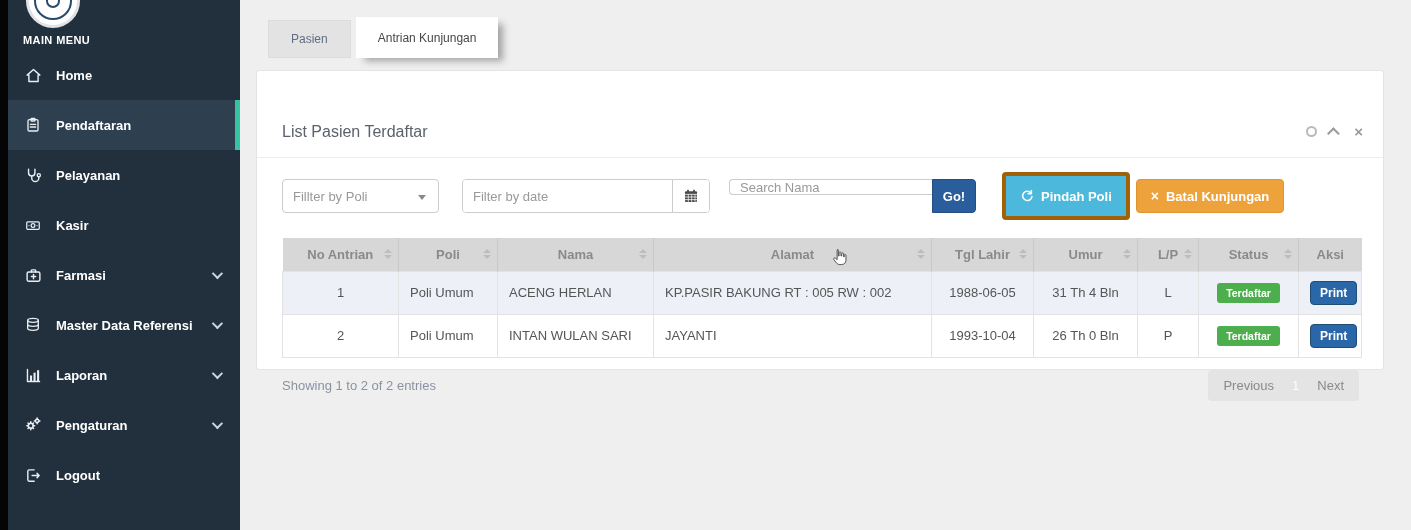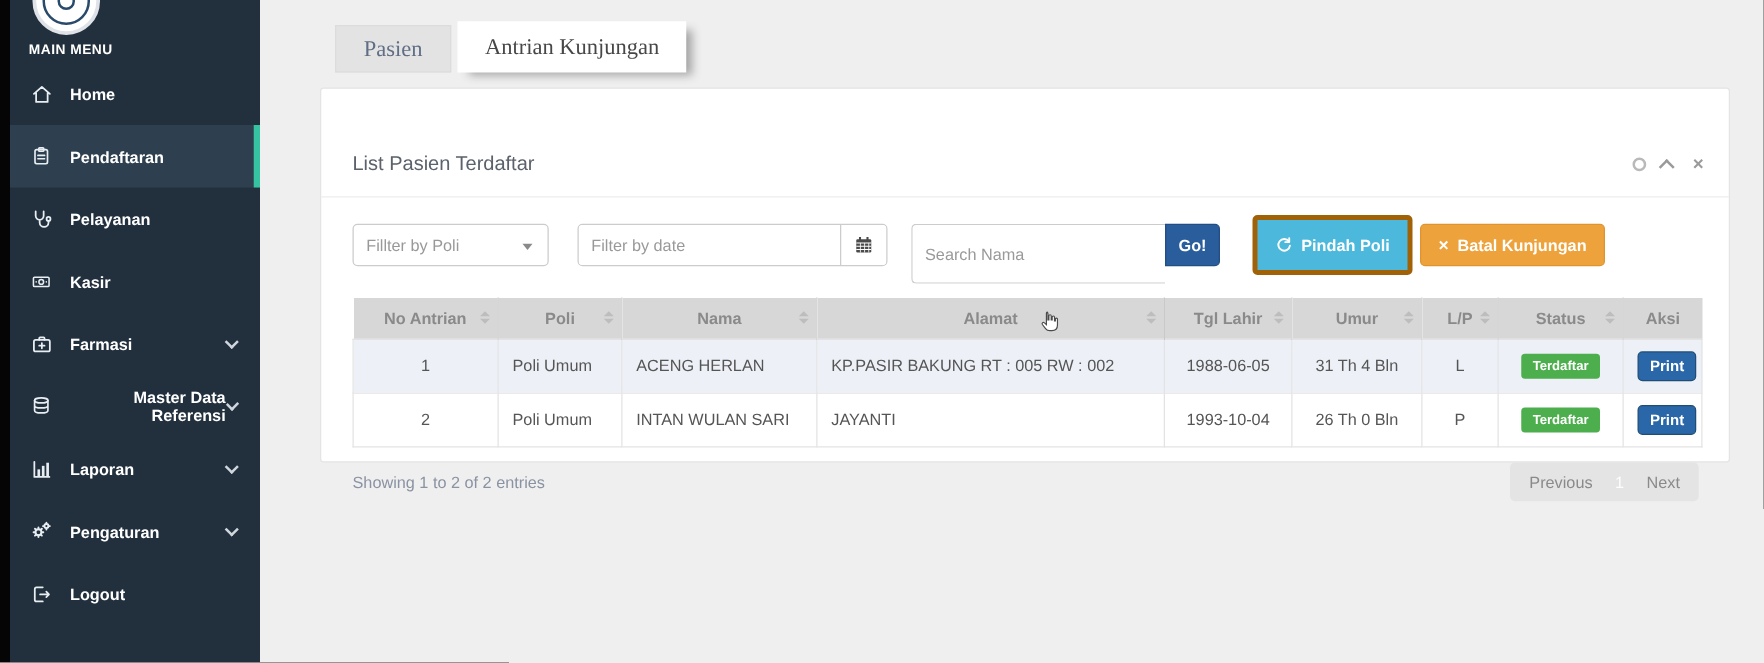--- a/index.html
+++ b/index.html
@@ -3,38 +3,38 @@
 <meta charset="utf-8">
 <style>
   * { margin:0; padding:0; box-sizing:border-box; }
   body { font-family:"Liberation Sans", sans-serif; background:#000; }
   .app { position:relative; width:1411px; height:530px; background:#efefef; overflow:hidden; }
 
   
   .edge-strip { position:absolute; left:0; top:0; width:8px; height:530px; background:#050505; }
 
   
-  .sidebar { position:absolute; left:8px; top:0; width:200px; height:530px; background:#22303e; }
+  .sidebar { position:absolute; left:8px; top:0; width:232px; height:530px; background:#22303e; }
   .logo-circle { position:absolute; left:18px; top:-26px; width:54px; height:54px; border-radius:50%;
                  background:#fff; border:3px solid #dfe3e8; display:flex; align-items:center; justify-content:center; }
   .logo-inner { width:38px; height:38px; border-radius:50%; border:2px solid #2a4a6b; display:flex; align-items:center; justify-content:center; }
   .logo-dot { width:14px; height:14px; border-radius:50%; border:2px solid #2a4a6b; }
   .menu-label { margin:34px 0 4px 15px; font-size:11px; font-weight:bold; color:#ffffff; letter-spacing:.4px; }
   .nav { display:flex; flex-direction:column;text-align:right; }
   .nav-item { display:flex; align-items:center; height:50px; padding-left:15px; cursor:pointer; }
   .nav-item.active { background:#2e4050; border-right:5px solid #35c3a2; }
   .nav-icon { width:20px; height:18px; margin-right:13px; display:flex; align-items:center; justify-content:center; flex:0 0 20px; }
   .nav-icon svg { stroke:#e8edf2; fill:none; stroke-width:2; stroke-linecap:round; stroke-linejoin:round; }
   .nav-text { font-size:13px; font-weight:600; color:#ffffff; }
   .chev-down { margin-left:auto; margin-right:20px; width:8px; height:8px; border-right:2px solid #cfd6dd;
                border-bottom:2px solid #cfd6dd; transform:rotate(45deg) translateY(-2px); }
 
   
   .tabs { position:absolute; left:268px; top:17px; display:flex; align-items:flex-end; }
-  .tab { height:38px; padding:0 22px; display:flex; align-items:center; font-size:18px; cursor:pointer;font-family:Liberation Serif, serif; }
+  .tab { height:38px; padding:0 22px; display:flex; align-items:center; font-size:12px; cursor:pointer; }
   .tab.inactive { background:#e3e3e3; color:#5f6e85; margin-right:5px; border:1px solid #dcdcdc; }
   .tab.active { height:41px; background:#ffffff; color:#474747; box-shadow:7px 5px 7px -2px rgba(70,70,70,.45); }
 
   
   .panel { position:absolute; left:256px; top:70px; width:1128px; height:300px; background:#ffffff;
            border:1px solid #e4e4e4; border-radius:3px; }
   .panel-heading { height:52px; display:flex; align-items:center; padding:0 20px 0 25px; border-bottom:1px solid #ededed;margin-top:35px; }
   .panel-title { font-size:16px; color:#5b626b; }
   .panel-tools { margin-left:auto; display:flex; align-items:center; gap:14px; }
   .tool-circle { width:11px; height:11px; border-radius:50%; border:2px solid #b9b9b9; cursor:pointer; }
@@ -46,21 +46,21 @@
   .filter-row { display:flex; align-items:center; margin:14px 25px 0 25px; }
   .select-poli { position:relative; width:157px; height:34px; border:1px solid #ccc; border-radius:4px;
                  background:#fff; display:flex; align-items:center; padding:0 10px; font-size:13px; color:#999; cursor:pointer; }
   .select-caret { position:absolute; right:12px; top:15px; width:0; height:0;
                   border-left:4px solid transparent; border-right:4px solid transparent; border-top:5px solid #8a8a8a; }
   .date-group { display:flex; width:248px; height:34px; margin-left:23px; border:1px solid #ccc; border-radius:4px; background:#fff; overflow:hidden; }
   .date-input { flex:1; border:none; outline:none; padding:0 10px; font-size:13px; color:#0f172a; font-family:"Liberation Sans", sans-serif; }
   .date-input::placeholder { color:#999; }
   .date-addon { width:37px; border-left:1px solid #ccc; display:flex; align-items:center; justify-content:center; background:#fff; cursor:pointer; }
   .search-group { display:flex; width:247px; height:34px; margin-left:19px; }
-  .search-input { flex:1; height:48px; border:1px solid #ccc; border-right:none; border-radius:4px 0 0 4px;
+  .search-input { flex:1; height:16px; border:1px solid #ccc; border-right:none; border-radius:4px 0 0 4px;
                   padding:0 10px; font-size:13px; color:#555; outline:none; font-family:"Liberation Sans", sans-serif; }
   .search-input::placeholder { color:#999; }
   .btn { display:flex; align-items:center; justify-content:center; font-size:13px; font-weight:bold; color:#fff;
          border-radius:4px; cursor:pointer; white-space:nowrap; }
   .btn-go { width:44px; height:34px; background:#2a5d9b; border:1px solid #234e83; border-radius:0 4px 4px 0; }
   .btn-pindah { height:48px; padding:0 14px; margin-left:26px; background:#4cb9dc; border:4px solid #a16207; gap:7px; }
   .btn-batal { height:34px; padding:0 14px; margin-left:6px; background:#eda23c; border:1px solid #df9430; gap:7px; }
   .icon-x { font-weight:bold; font-size:14px; line-height:14px; }
 
   

